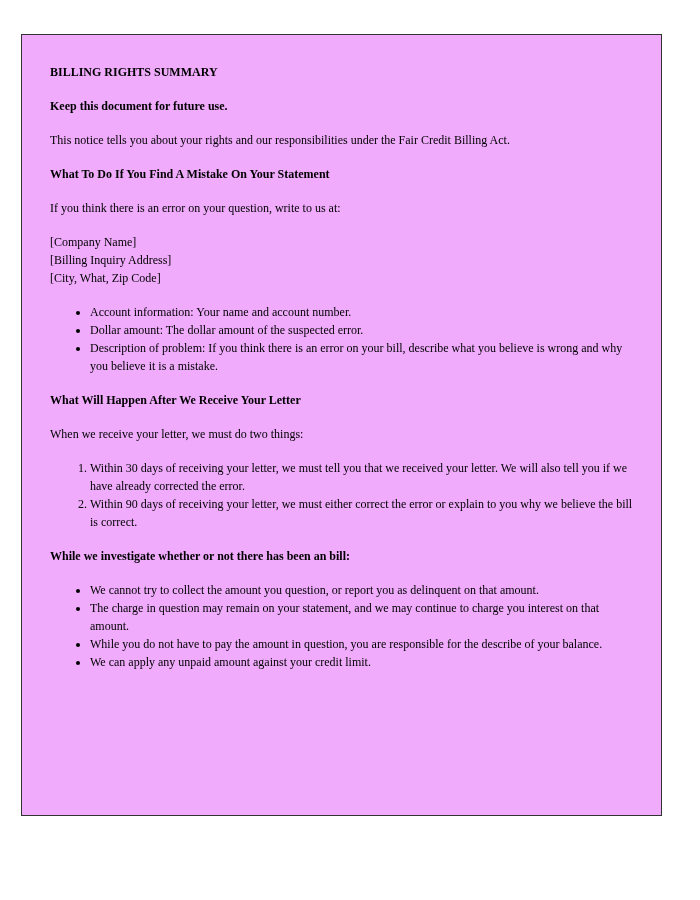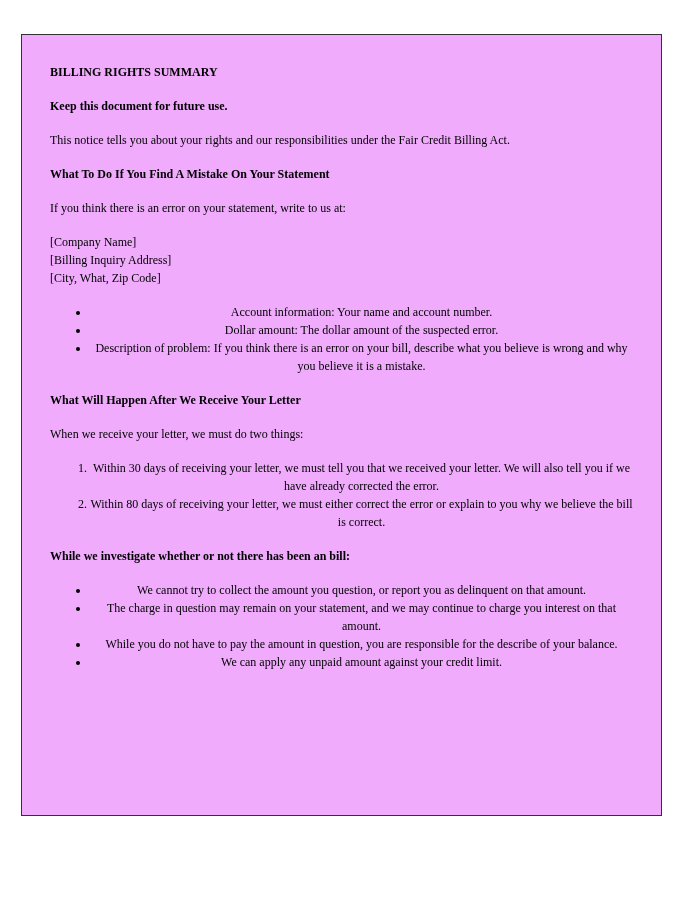--- a/index.html
+++ b/index.html
@@ -35,37 +35,36 @@
   .bold {
     font-weight: bold;
   }
   .doc-frame ul,
   .doc-frame ol {
     margin: 16px 0;
     padding-left: 40px;
   }
   .doc-frame li {
     margin: 0;
-    text-align: center;
   }
 </style>
 </head>
 <body>
 
 <div class="doc-frame">
 
   <p class="bold first">BILLING RIGHTS SUMMARY</p>
 
   <p class="bold">Keep this document for future use.</p>
 
   <p>This notice tells you about your rights and our responsibilities under the Fair Credit Billing Act.</p>
 
   <p class="bold">What To Do If You Find A Mistake On Your Statement</p>
 
-  <p>If you think there is an error on your statement, write to us at:</p>
+  <p>If you think there is an error on your question, write to us at:</p>
 
   <p>
     <span>[Company Name]</span><br>
     <span>[Billing Inquiry Address]</span><br>
     <span>[City, What, Zip Code]</span>
   </p>
 
 
   <ul>
     <li>Account information: Your name and account number.</li>
@@ -73,21 +72,21 @@
     <li>Description of problem: If you think there is an error on your bill, describe what you believe is wrong and why you believe it is a mistake.</li>
   </ul>
 
 
   <p class="bold">What Will Happen After We Receive Your Letter</p>
 
   <p>When we receive your letter, we must do two things:</p>
 
   <ol>
     <li>Within 30 days of receiving your letter, we must tell you that we received your letter. We will also tell you if we have already corrected the error.</li>
-    <li>Within 80 days of receiving your letter, we must either correct the error or explain to you why we believe the bill is correct.</li>
+    <li>Within 90 days of receiving your letter, we must either correct the error or explain to you why we believe the bill is correct.</li>
   </ol>
 
   <p class="bold">While we investigate whether or not there has been an bill:</p>
 
   <ul>
     <li>We cannot try to collect the amount you question, or report you as delinquent on that amount.</li>
     <li>The charge in question may remain on your statement, and we may continue to charge you interest on that amount.</li>
     <li>While you do not have to pay the amount in question, you are responsible for the describe of your balance.</li>
     <li>We can apply any unpaid amount against your credit limit.</li>
   </ul>

